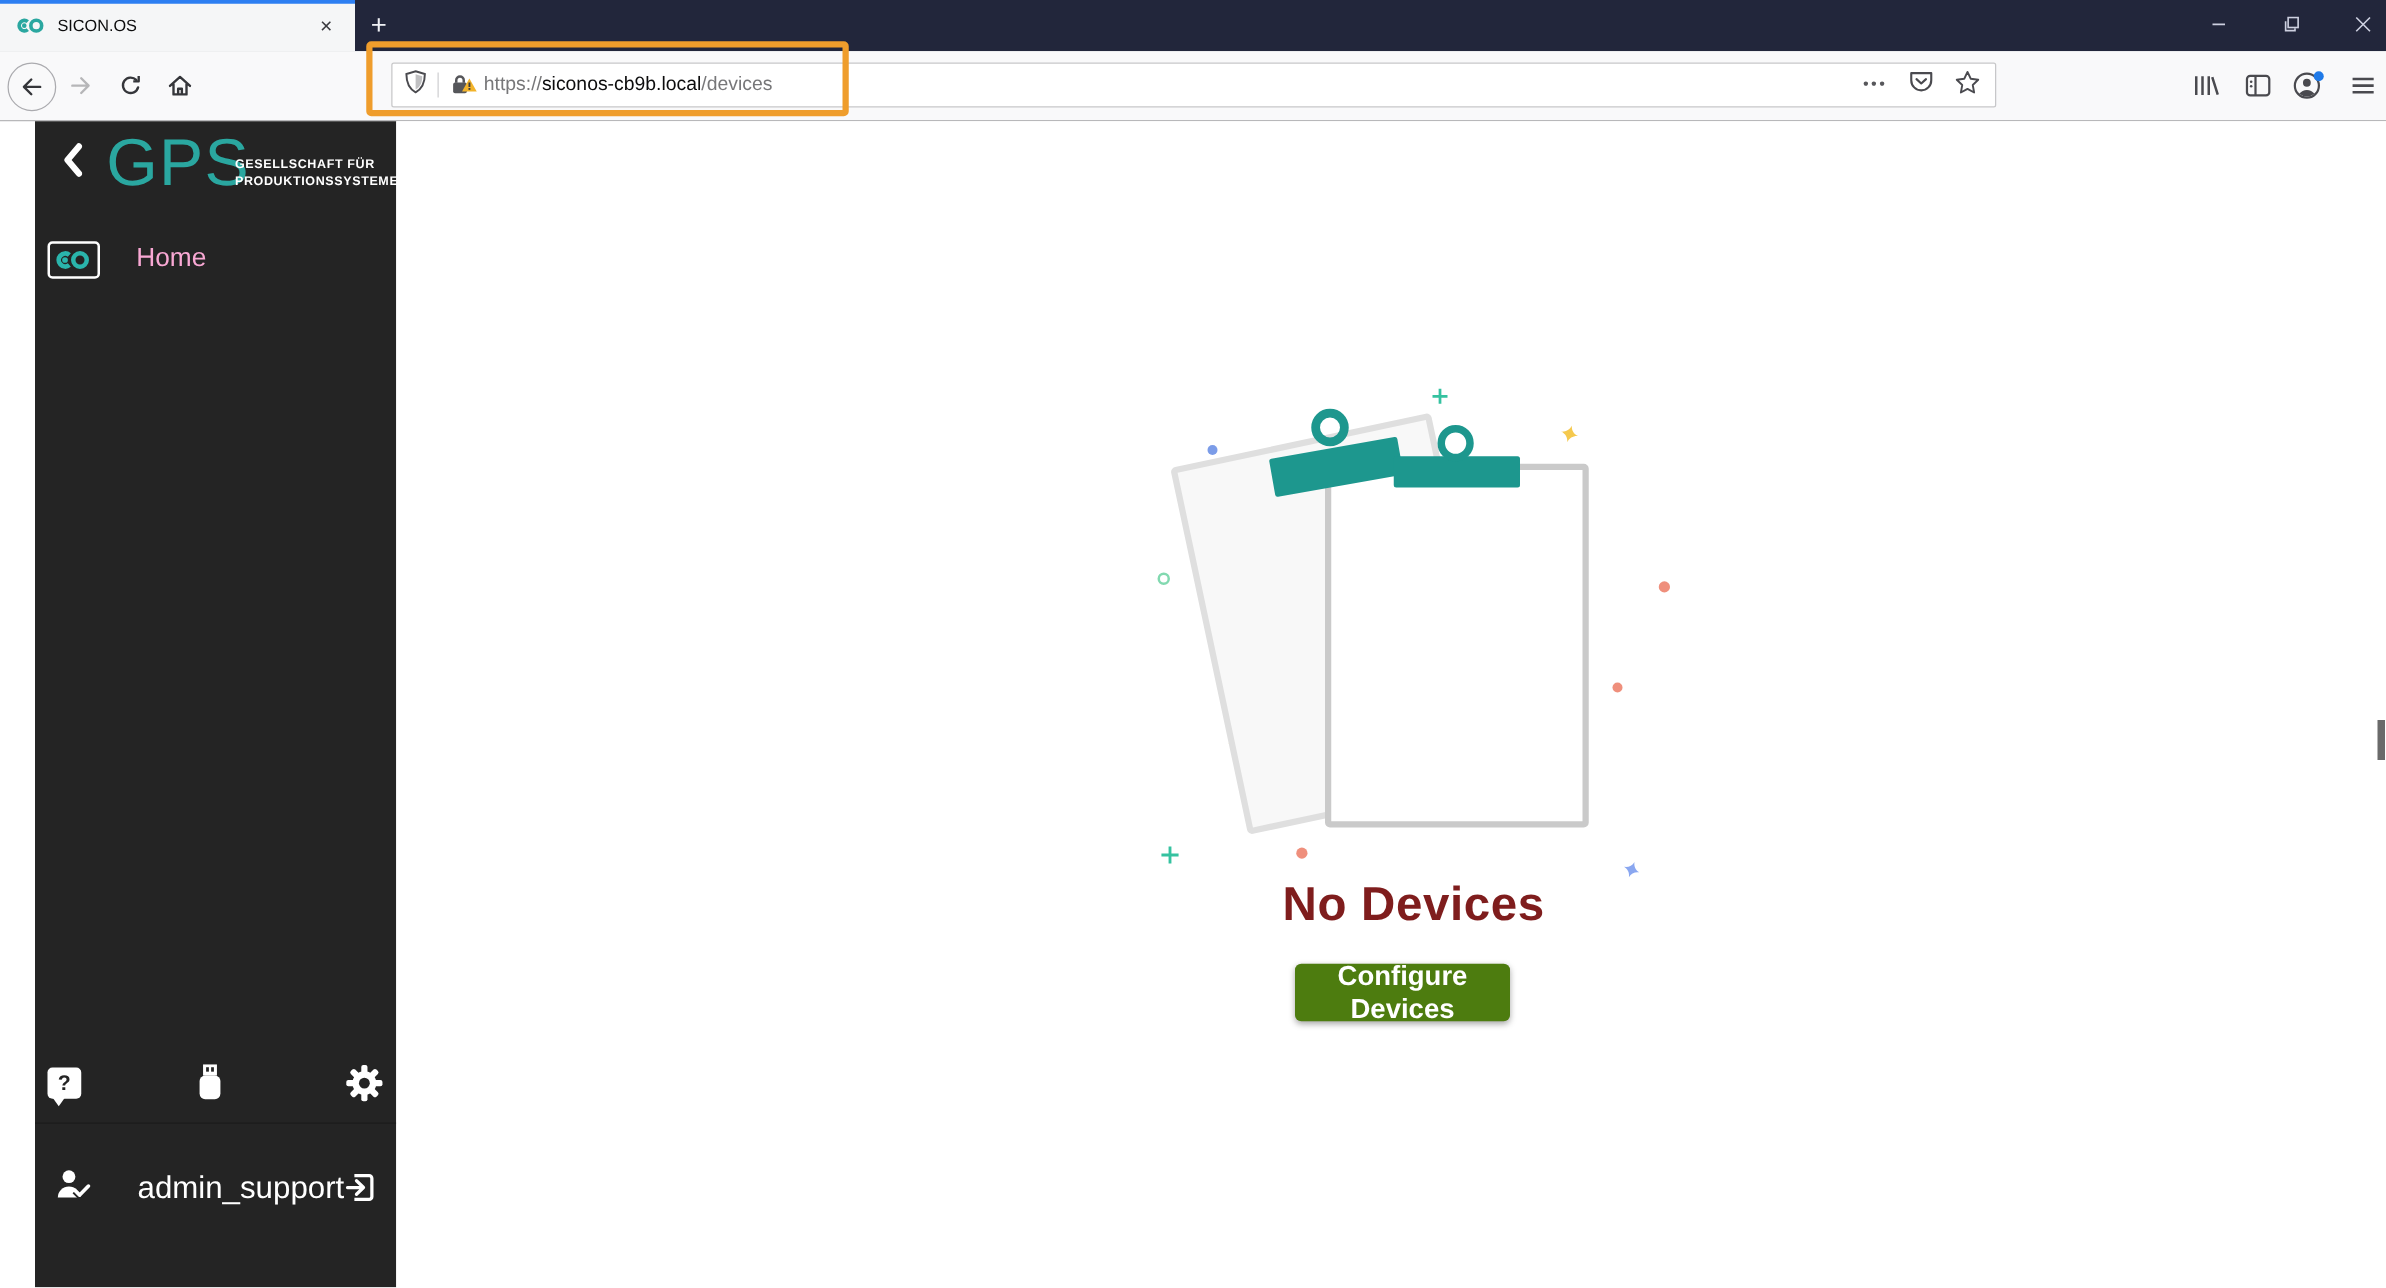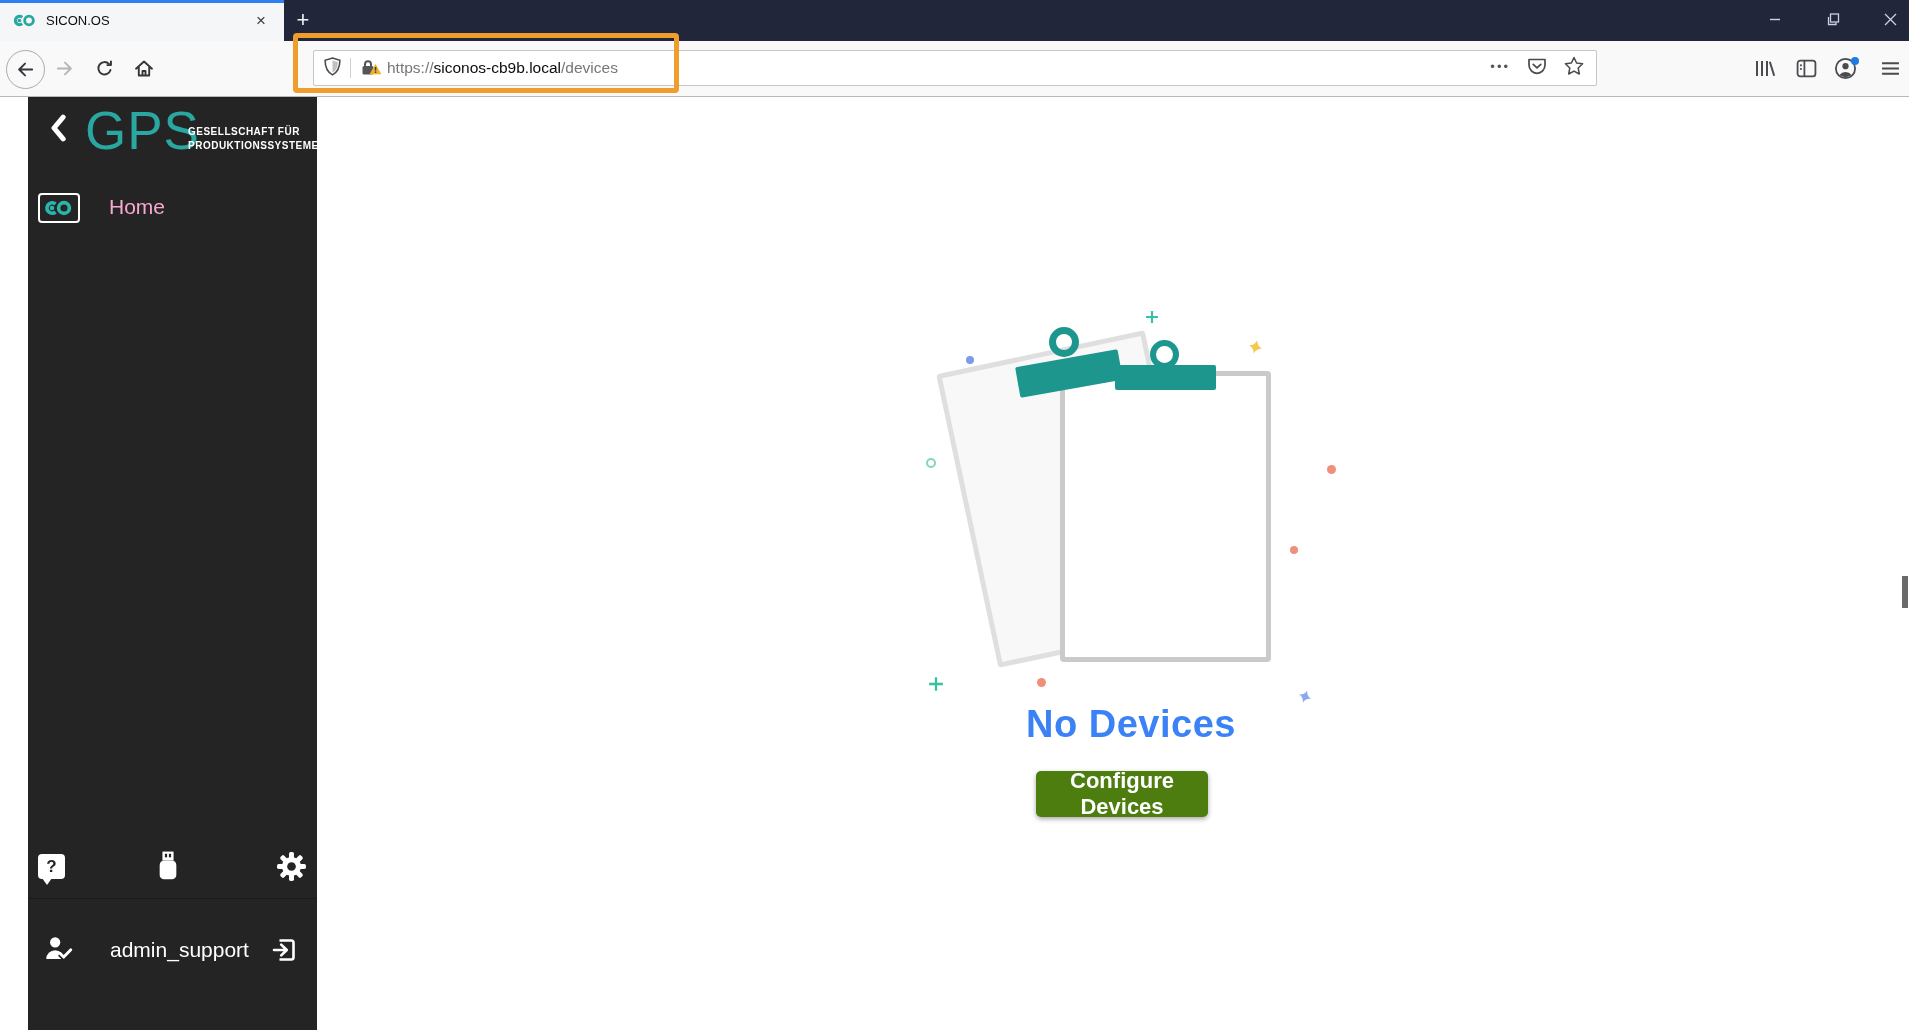--- a/index.html
+++ b/index.html
@@ -47,39 +47,39 @@
   .nav-home{position:absolute;left:0;top:90px;right:0;height:44px;display:flex;align-items:center;cursor:pointer;}
   .home-box{position:absolute;left:10px;top:6px;width:42px;height:30px;border:2px solid #fff;border-radius:4px;display:flex;align-items:center;justify-content:center;box-sizing:border-box;}
   .home-label{position:absolute;left:81px;top:8px;font-size:21px;color:#f9a8d4;}
   .bottom-icons{position:absolute;left:0;top:753px;right:0;height:44px;}
   .help-btn{position:absolute;left:10px;top:4px;width:27px;height:25px;background:#fff;border-radius:4px;display:flex;align-items:center;justify-content:center;color:#242424;font-size:17px;font-weight:bold;}
   .help-btn::after{content:"";position:absolute;left:4px;bottom:-6px;border-left:5px solid transparent;border-right:5px solid transparent;border-top:7px solid #fff;}
   .usb-btn{position:absolute;left:130px;top:0px;width:20px;height:32px;}
   .gear-btn{position:absolute;left:248px;top:1px;width:31px;height:31px;}
   .side-divider{position:absolute;left:0;top:801px;right:0;height:1px;background:#1b1b1b;}
   .user-row{position:absolute;left:0;top:822px;right:0;height:62px;display:flex;align-items:center;padding:0 20px 0 16px;box-sizing:border-box;}
-  .user-name{margin-left:37px;font-size:21px;color:#fff;}
+  .user-name{margin-left:37px;font-size:25px;color:#fff;}
   .logout-btn{margin-left:auto;width:26px;height:26px;}
   .version-bar{position:absolute;left:0;bottom:0;right:0;height:45px;background:#222222;border-top:1px solid #101010;display:flex;align-items:center;justify-content:space-between;padding:0 12px 0 16px;box-sizing:border-box;}
   .version-text{font-size:15px;font-weight:bold;color:#fff;}
 
   
   .main{position:relative;flex:1;background:#fff;}
   .board{position:absolute;box-sizing:border-box;border-radius:4px;}
   .board-back{left:648px;top:252px;width:213px;height:300px;background:#f8f8f8;border:5px solid #dfdfdf;transform:rotate(-12deg);z-index:1;}
   .board-front{left:743px;top:274px;width:211px;height:291px;background:#fff;border:5px solid #cacaca;z-index:2;}
   .clip-rect{position:absolute;background:#1d978e;border-radius:2px;}
   .clip-ring{position:absolute;border-radius:50%;box-sizing:border-box;}
   .clipback-rect{left:700px;top:261px;width:104px;height:31px;transform:rotate(-10deg);z-index:3;}
   .clipback-ring{left:732px;top:230px;width:30px;height:30px;border:7px solid #1d978e;z-index:3;}
   .clipfront-rect{left:798px;top:268px;width:101px;height:25px;z-index:4;}
   .clipfront-ring{left:833px;top:243px;width:29px;height:29px;border:6px solid #1d978e;z-index:4;}
   .deco{position:absolute;z-index:0;}
   .deco-dot{border-radius:50%;}
-  .empty-title{position:absolute;left:564px;top:606px;width:500px;text-align:center;font-size:38px;font-weight:bold;color:#3b82f6;letter-spacing:.5px;}
+  .empty-title{position:absolute;left:564px;top:606px;width:500px;text-align:center;font-size:38px;font-weight:bold;color:#7f1d1d;letter-spacing:.5px;}
   .configure-btn{position:absolute;left:719px;top:674px;width:172px;height:46px;background:#4d7c0f;border:none;border-radius:5px;color:#fff;font-family:"Liberation Sans",sans-serif;font-size:22px;font-weight:bold;display:flex;align-items:center;justify-content:center;box-shadow:0 2px 5px rgba(0,0,0,.35);cursor:pointer;}
   .scroll-thumb{position:absolute;right:1px;top:576px;width:6px;height:32px;background:#6a6a6a;z-index:30;}
 </style>
 </head>
 <body>
 
 <div class="screen">
 
   <div class="titlebar">
     <div class="tab">

